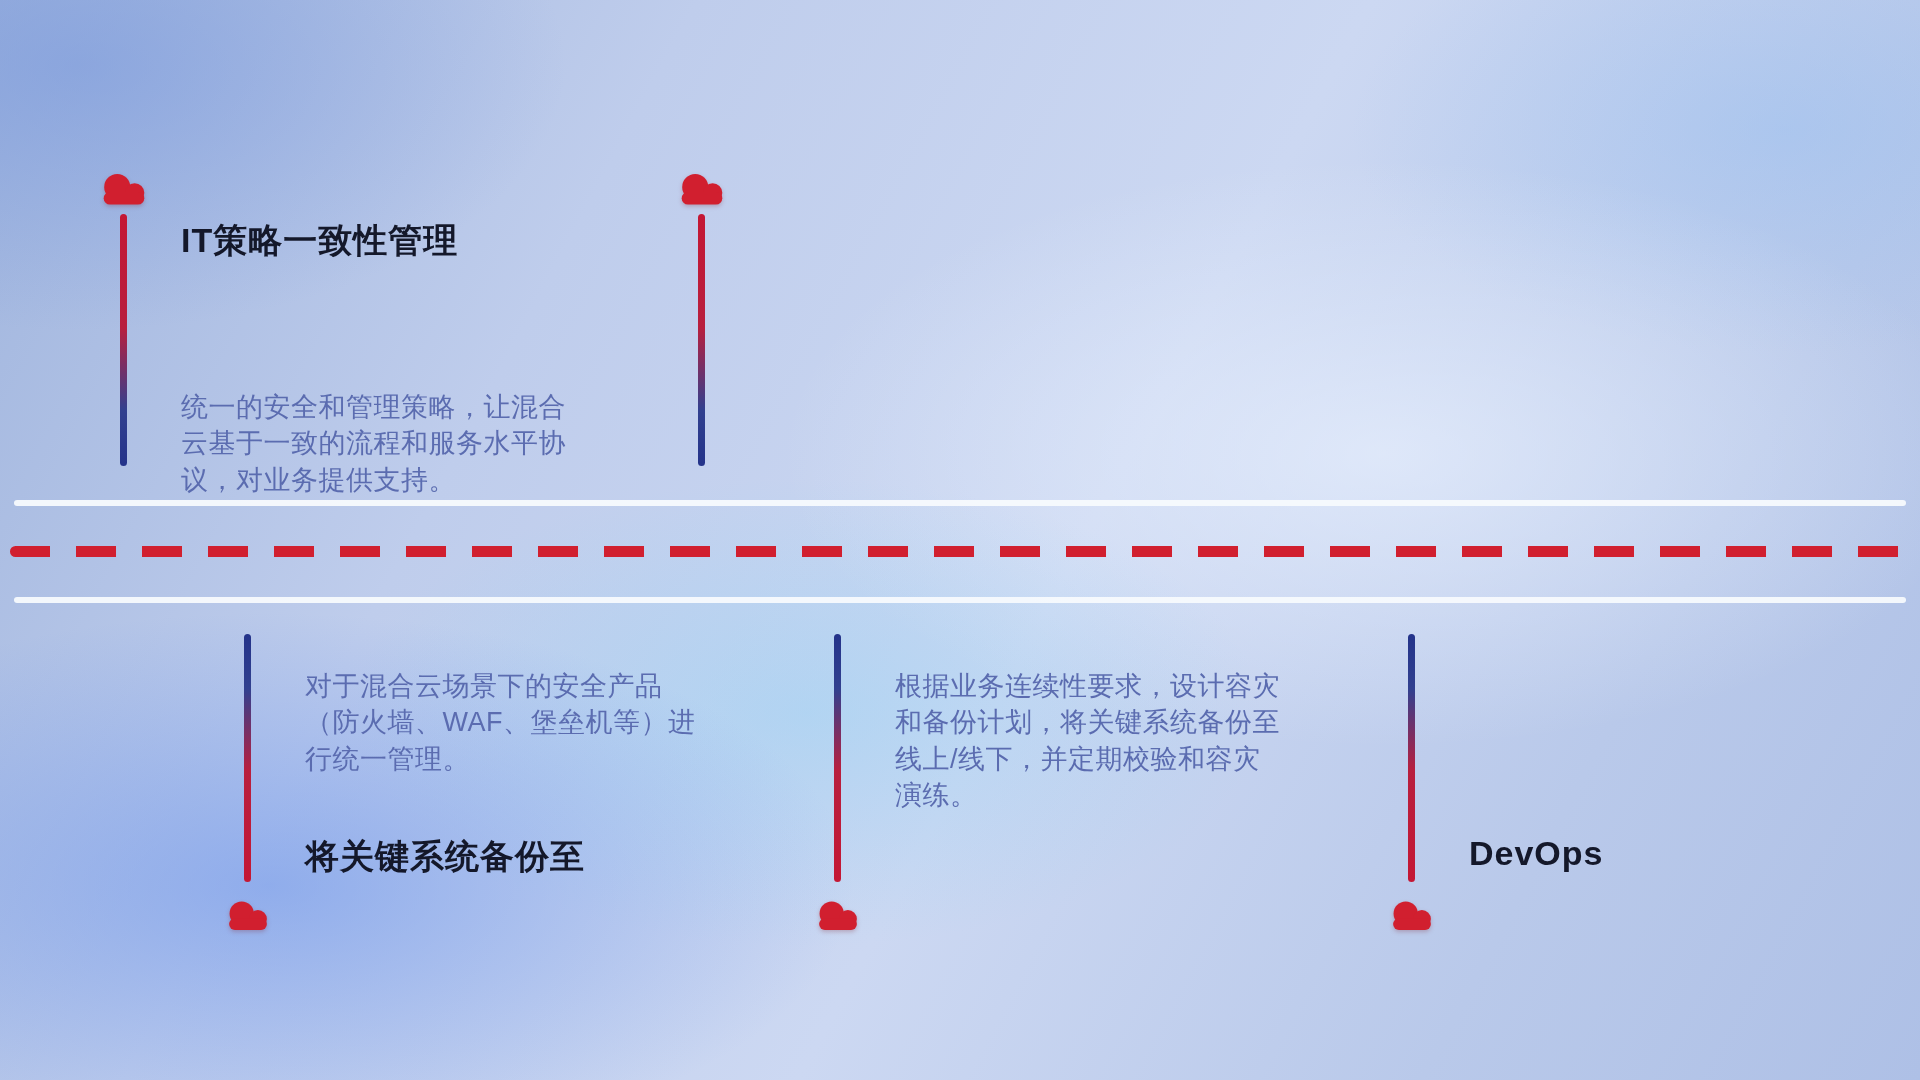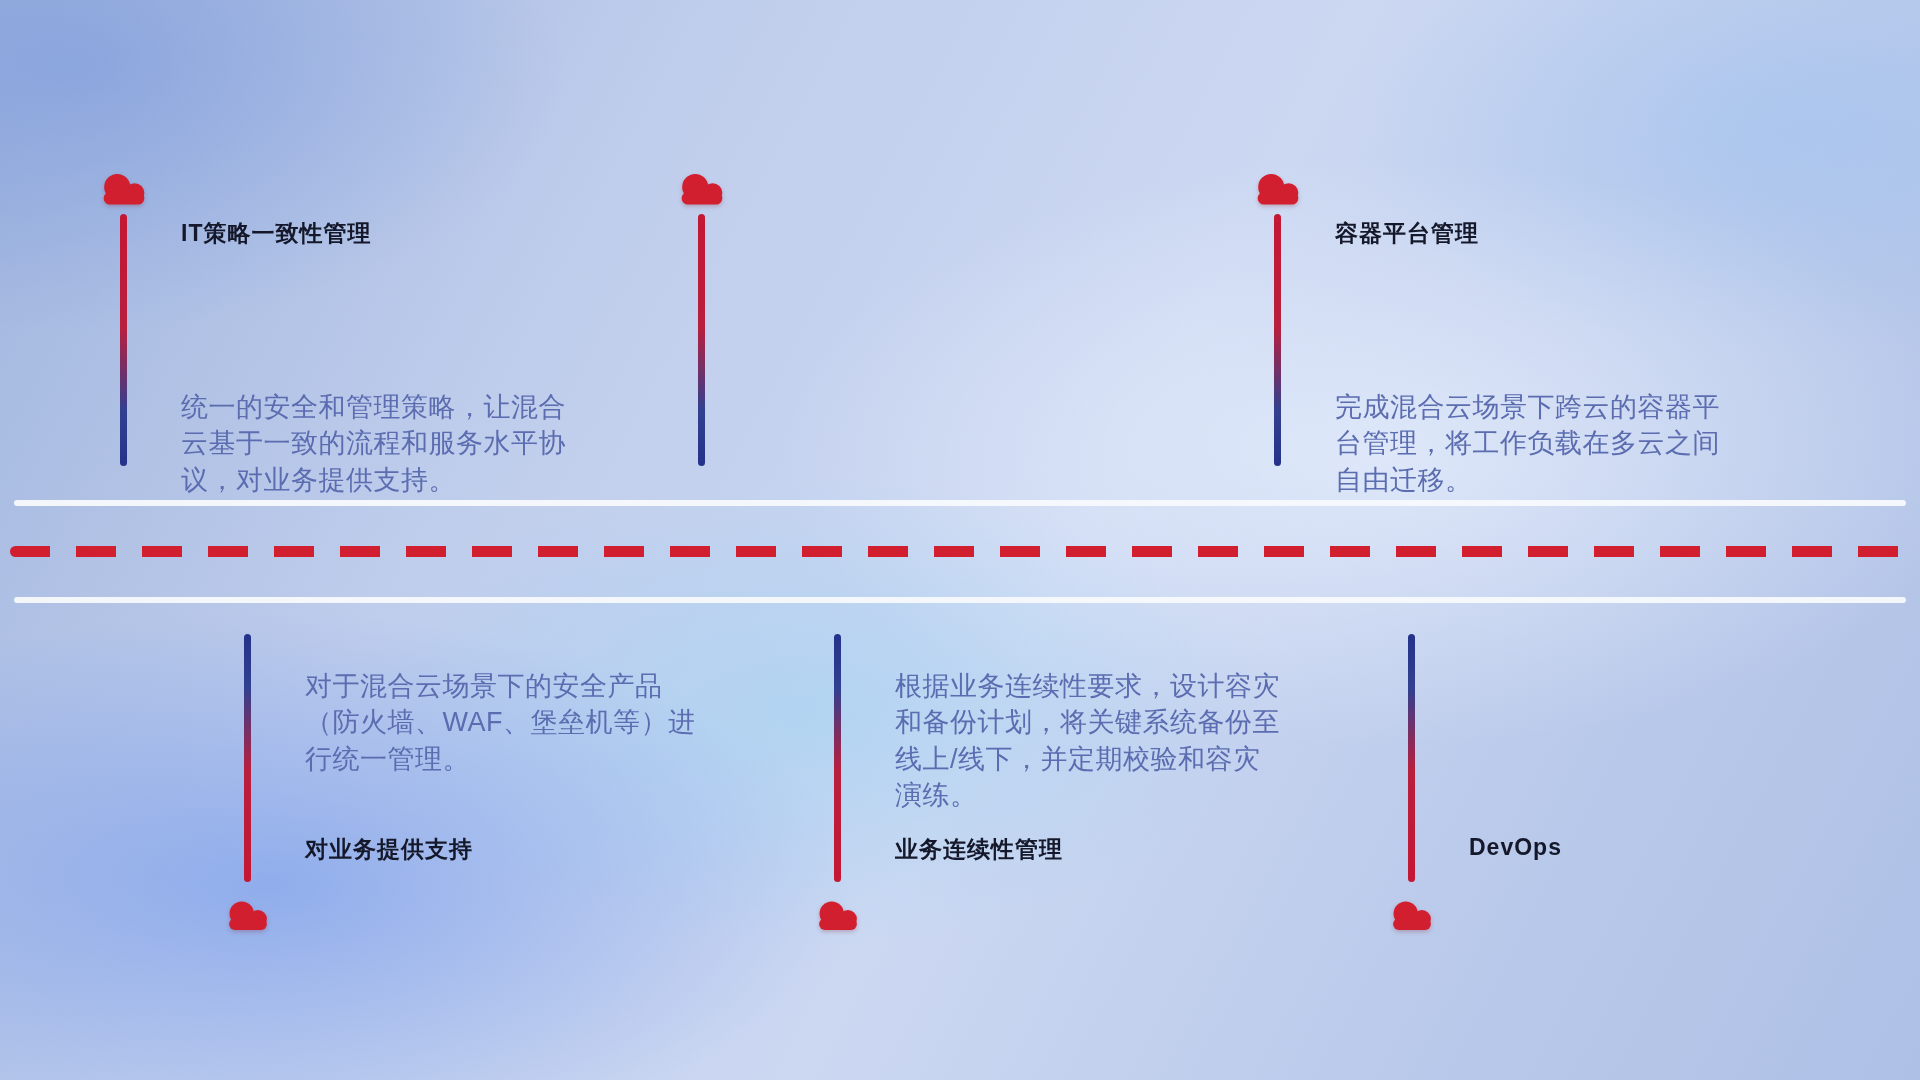--- a/index.html
+++ b/index.html
@@ -44,21 +44,21 @@
     top:46px;height:252px;
     background:linear-gradient(to bottom,#c41734 0%,#b81f3e 45%,#31408f 78%,var(--line-blue) 100%);
   }
   .item-bottom .vline{
     top:6px;height:248px;
     background:linear-gradient(to top,#c41734 0%,#b81f3e 45%,#31408f 78%,var(--line-blue) 100%);
   }
 
   .feature-title{
     position:absolute;left:86px;white-space:nowrap;
-    font-size:23px;font-weight:700;color:var(--title-color);
+    font-size:34px;font-weight:700;color:var(--title-color);
     letter-spacing:1px;
   }
   .item-top .feature-title{top:50px;}
   .item-bottom .feature-title{top:206px;}
 
   .feature-desc{
     position:absolute;left:86px;
     font-size:27px;line-height:1.35;color:var(--desc-color);
     white-space:pre-line;letter-spacing:0.5px;margin-top:28px;
   }
@@ -106,65 +106,48 @@
           <g fill="currentColor">
             <circle cx="23" cy="19" r="13.5"></circle>
             <circle cx="41" cy="25" r="10"></circle>
             <rect x="9" y="24" width="42" height="13" rx="6.5"></rect>
           </g>
         </svg>
     </div>
     <div class="vline"></div>
   </div>
 
-  <div class="item item-top" style="left:1249px">
-    <div class="cloud">
-      <svg viewBox="0 0 60 42">
-          <g fill="currentColor">
-            <circle cx="23" cy="19" r="13.5"></circle>
-            <circle cx="41" cy="25" r="10"></circle>
-            <rect x="9" y="24" width="42" height="13" rx="6.5"></rect>
-          </g>
-        </svg>
-    </div>
-    <div class="vline"></div>
-    <div class="feature-title">容器平台管理</div>
-    <div class="feature-desc">完成混合云场景下跨云的容器平
-台管理，将工作负载在多云之间
-自由迁移。</div>
-  </div>
 
   <div class="divider-line upper"></div>
   <div class="divider-dashed"></div>
   <div class="divider-line lower"></div>
 
   <div class="item item-bottom" style="left:219px">
     <div class="vline"></div>
     <div class="feature-desc">对于混合云场景下的安全产品
 （防火墙、WAF、堡垒机等）进
 行统一管理。</div>
-    <div class="feature-title">对业务提供支持</div>
+    <div class="feature-title">将关键系统备份至</div>
     <div class="cloud">
       <svg viewBox="0 0 60 42">
           <g fill="currentColor">
             <circle cx="23" cy="19" r="13.5"></circle>
             <circle cx="41" cy="25" r="10"></circle>
             <rect x="9" y="24" width="42" height="13" rx="6.5"></rect>
           </g>
         </svg>
     </div>
   </div>
 
   <div class="item item-bottom" style="left:809px">
     <div class="vline"></div>
     <div class="feature-desc">根据业务连续性要求，设计容灾
 和备份计划，将关键系统备份至
 线上/线下，并定期校验和容灾
 演练。</div>
-    <div class="feature-title">业务连续性管理</div>
     <div class="cloud">
       <svg viewBox="0 0 60 42">
           <g fill="currentColor">
             <circle cx="23" cy="19" r="13.5"></circle>
             <circle cx="41" cy="25" r="10"></circle>
             <rect x="9" y="24" width="42" height="13" rx="6.5"></rect>
           </g>
         </svg>
     </div>
   </div>

